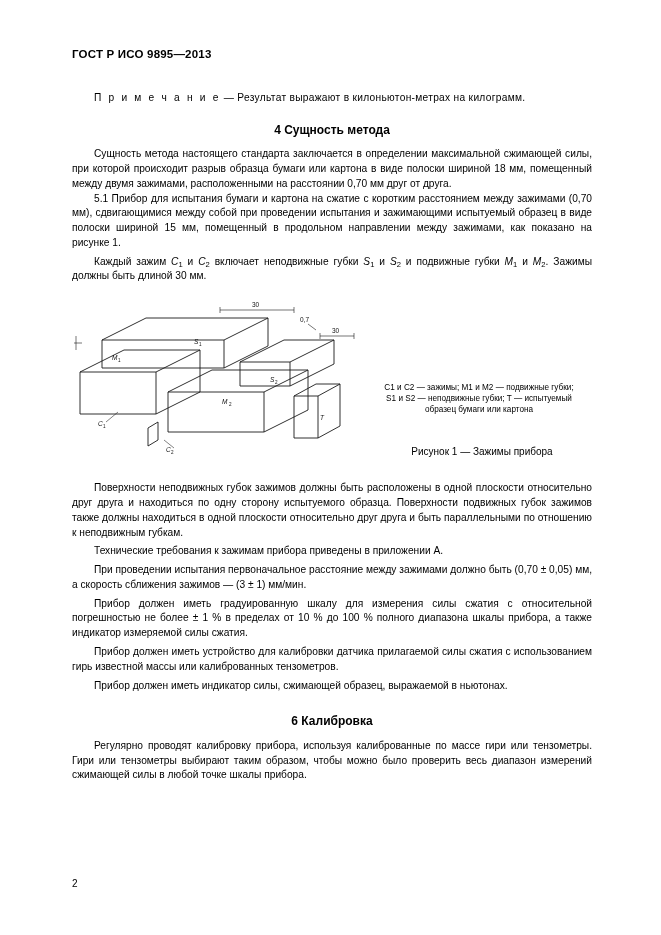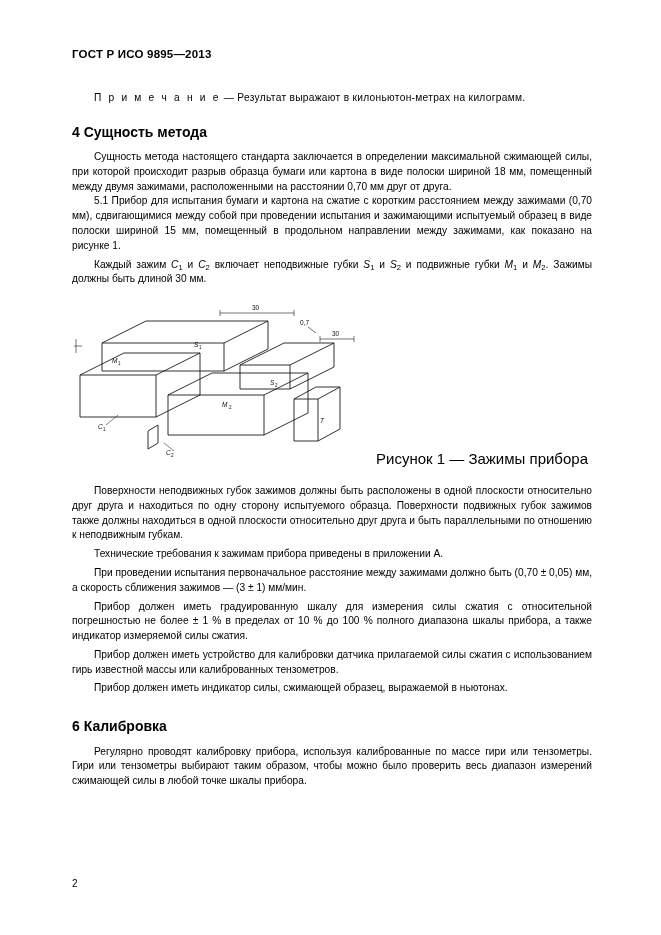--- a/index.html
+++ b/index.html
@@ -39,25 +39,25 @@
     line-height: 1.45;
     text-align: justify;
   }
   p {
     margin: 0 0 0 0;
     text-indent: 22px;
   }
   .gap { height: 7px; }
   .gap-s { height: 4px; }
   h2.sec {
-    font-size: 14px;
+    font-size: 12px;
     font-weight: bold;
     margin: 16px 0 8px 0;
     text-indent: 0;
-    text-align: left;
+    text-align: center;
   }
   .note {
     text-indent: 22px;
     letter-spacing: 0.3px;
   }
   .note .lbl {
     letter-spacing: 2.2px;
   }
   .term { font-weight: bold; }
   sub { font-size: 7.6px; vertical-align: baseline; position: relative; top: 2px; }
@@ -69,21 +69,21 @@
     width: 520px;
     height: 175px;
     margin: 12px 0 6px 0;
   }
   .fig-caption {
     position: absolute;
     left: 300px;
     top: 145px;
     width: 220px;
     text-align: center;
-    font-size: 15px;
+    font-size: 10px;
   }
   .fig-legend {
     position: absolute;
     left: 296px;
     top: 82px;
     width: 222px;
     font-size: 8.2px;
     line-height: 1.35;
     text-align: center;
   }
@@ -181,20 +181,25 @@
           <text x="94" y="152" font-style="italic">C</text>
             <text x="99" y="154" font-size="4.6">2</text>
           <text x="248" y="120" font-style="italic">T</text>
         </g>
         <g stroke="#1a1a1a" stroke-width="0.55" fill="none">
           <path d="M34,122 L46,112"></path>
           <path d="M102,148 L92,140"></path>
         </g>
       </svg>
 
+      <div class="fig-legend">
+        <div>C1 и C2 — зажимы; M1 и M2 — подвижные губки;</div>
+        <div>S1 и S2 — неподвижные губки; T — испытуемый</div>
+        <div>образец бумаги или картона</div>
+      </div>
 
       <div class="fig-caption">Рисунок 1 — Зажимы прибора</div>
     </div>
 
     <p>Поверхности неподвижных губок зажимов должны быть расположены в одной плоскости относительно друг друга и находиться по одну сторону испытуемого образца. Поверхности подвижных губок зажимов также должны находиться в одной плоскости относительно друг друга и быть параллельными по отношению к неподвижным губкам.</p>
     <div class="gap-s"></div>
     <p>Технические требования к зажимам прибора приведены в приложении А.</p>
     <div class="gap-s"></div>
     <p>При проведении испытания первоначальное расстояние между зажимами должно быть (0,70 ± 0,05) мм, а скорость сближения зажимов — (3 ± 1) мм/мин.</p>
     <div class="gap-s"></div>

